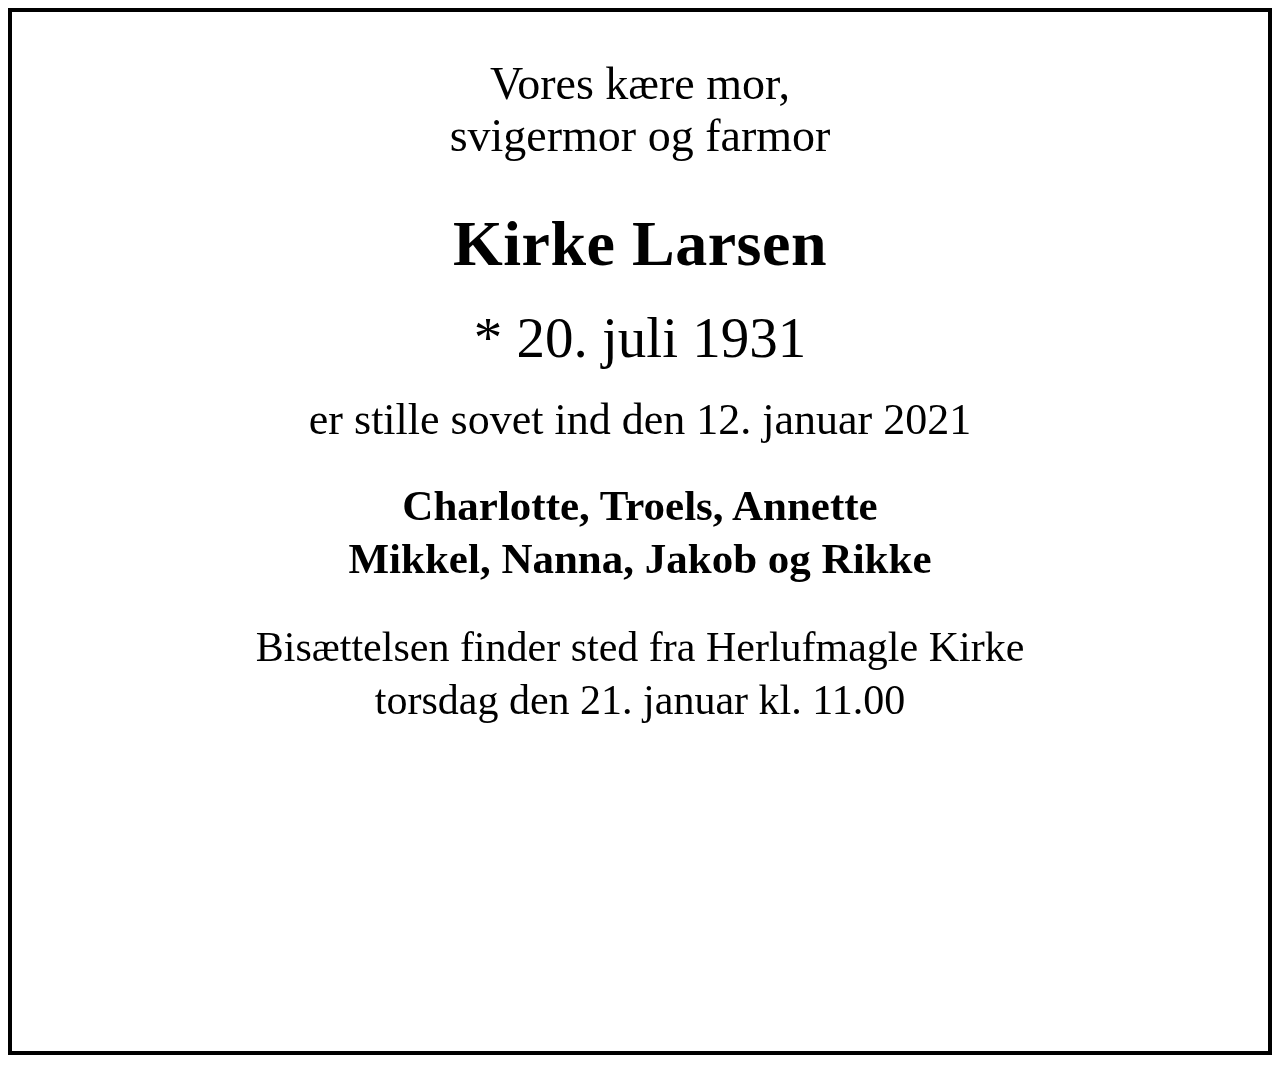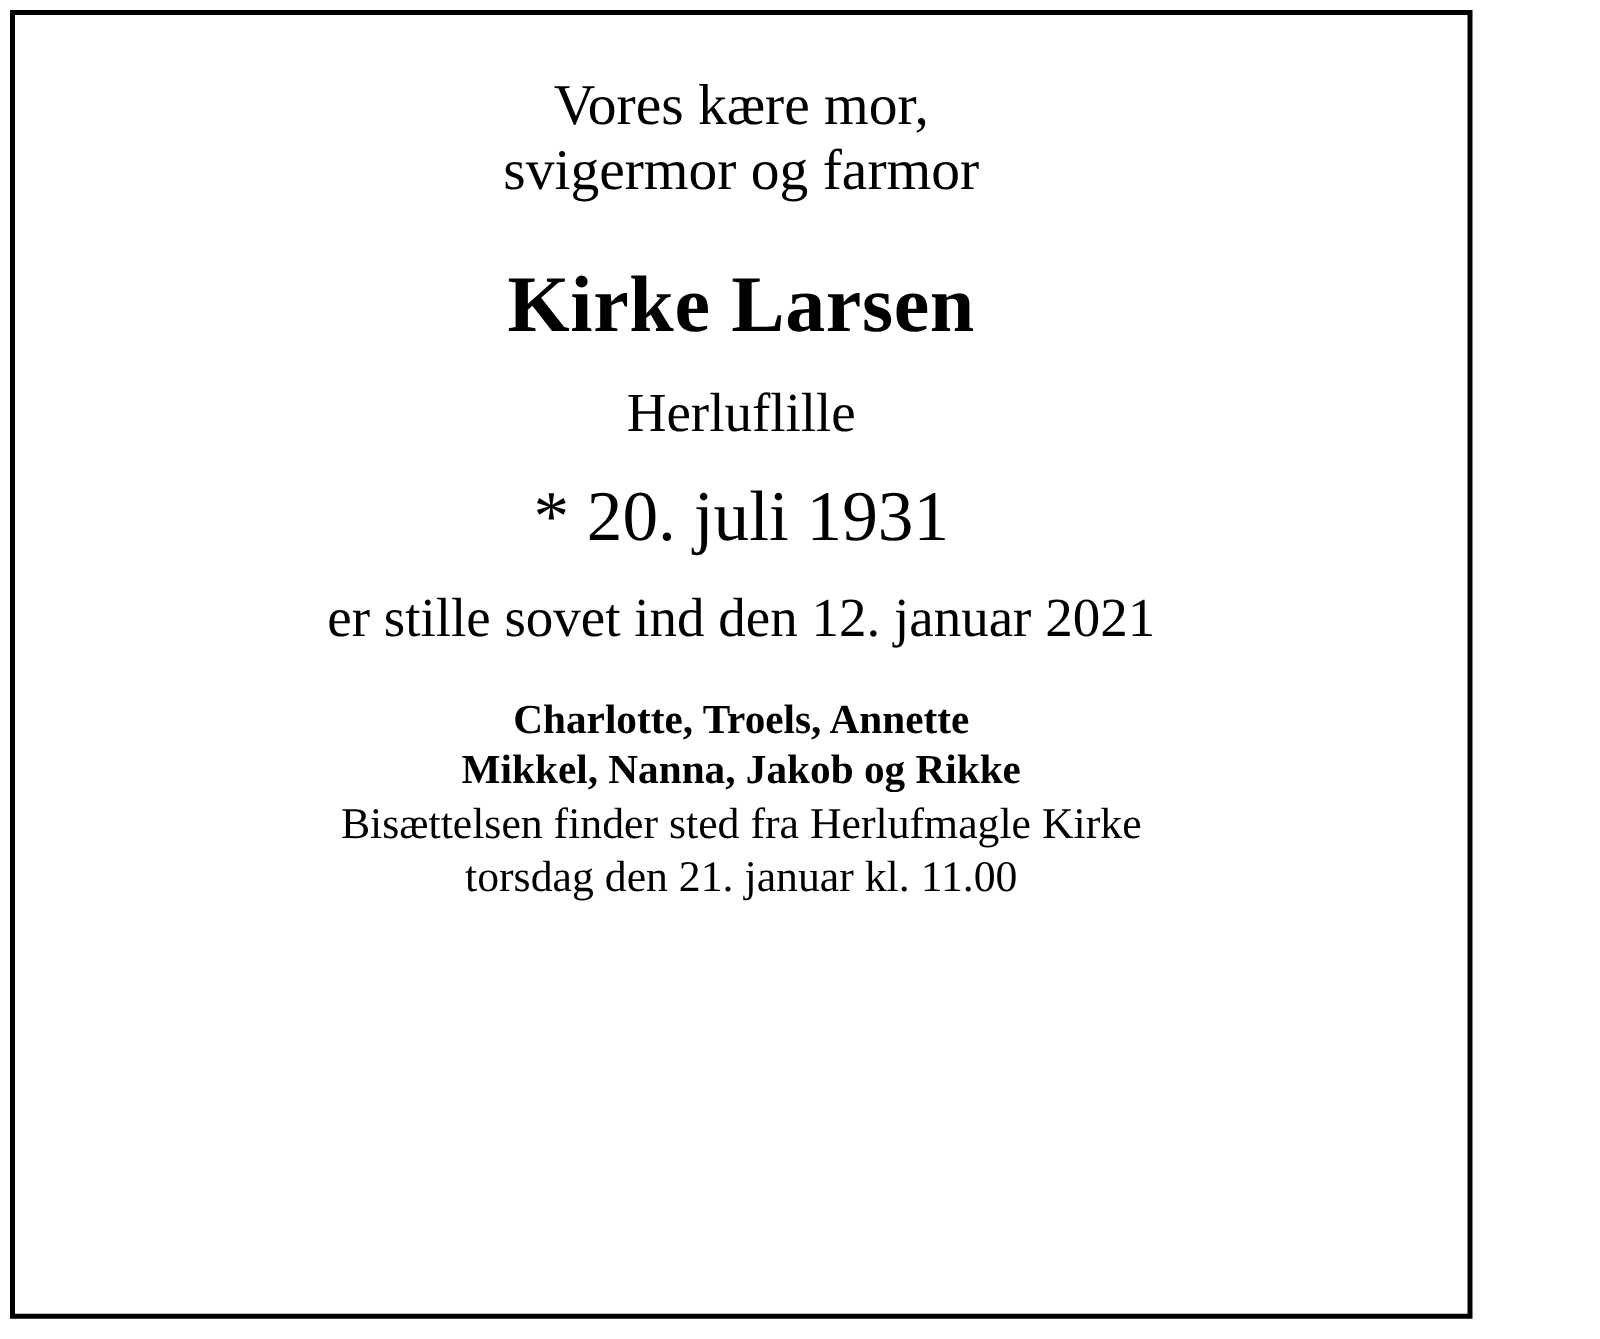--- a/index.html
+++ b/index.html
@@ -12,21 +12,21 @@
     height: 1071px;
     font-family: "Liberation Serif", "DejaVu Serif", serif;
     color: #000000;
     overflow: hidden;
   }
   .obituary-frame {
     box-sizing: border-box;
     position: absolute;
     left: 8px;
     top: 8px;
-    width: 1170px;
+    width: 1264px;
     height: 1047px;
     border: 4px solid #000000;
     background: #ffffff;
     display: flex;
     flex-direction: column;
     align-items: center;
     justify-content: flex-start;
     padding-top: 46px;
   }
   .line {
@@ -51,41 +51,41 @@
   }
   .born {
     font-size: 57px;
     margin-bottom: 24px;
   }
   .died {
     font-size: 44px;
     margin-bottom: 36px;
   }
   .survivors {
-    font-size: 33px;
+    font-size: 43px;
     font-weight: bold;
     line-height: 1.22;
+    margin-bottom: 36px;
   }
   .ceremony {
-    font-size: 35px;
+    font-size: 42px;
     line-height: 1.25;
     margin-bottom: 38px;
   }
   .notice {
     font-size: 42px;
     line-height: 1.25;
   }
 </style>
 </head>
 <body>
 
 <div class="obituary-frame">
   <div class="line intro">Vores kære mor,
 svigermor og farmor</div>
   <div class="line name">Kirke Larsen</div>
-  <div class="line place">Herluflille</div>
   <div class="line born">* 20. juli 1931</div>
   <div class="line died">er stille sovet ind den 12. januar 2021</div>
   <div class="line survivors">Charlotte, Troels, Annette
 Mikkel, Nanna, Jakob og Rikke</div>
   <div class="line ceremony">Bisættelsen finder sted fra Herlufmagle Kirke
 torsdag den 21. januar kl. 11.00</div>
 </div>
 
 </body></html>

